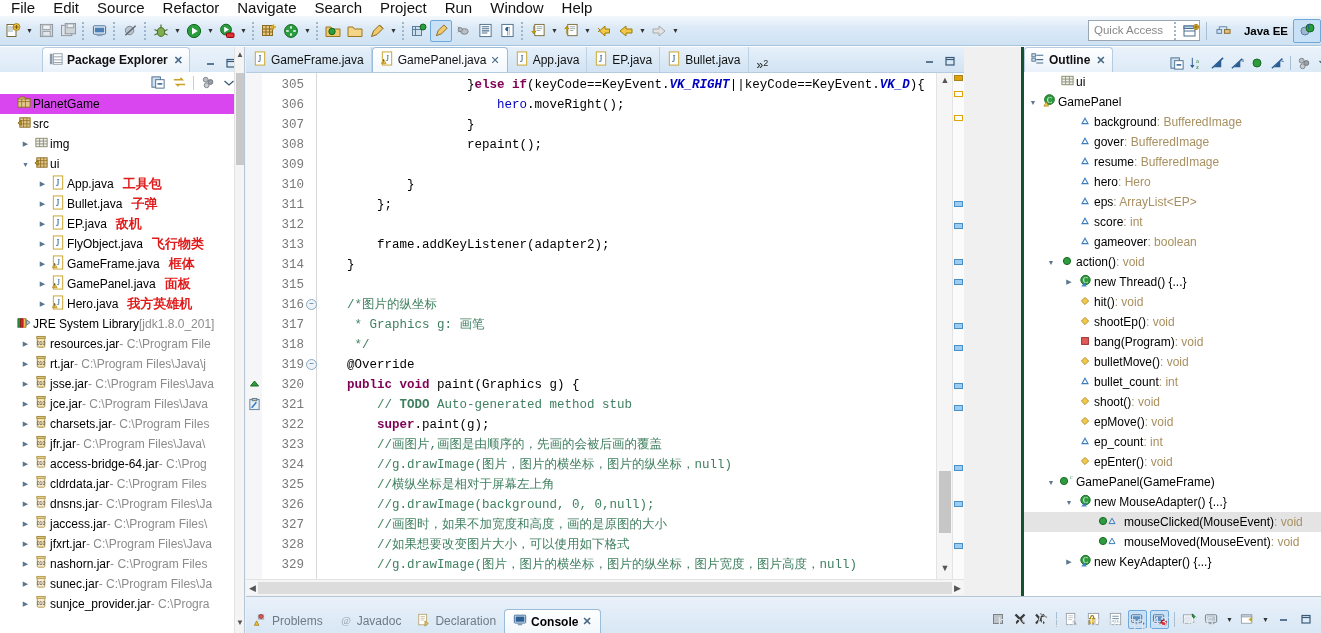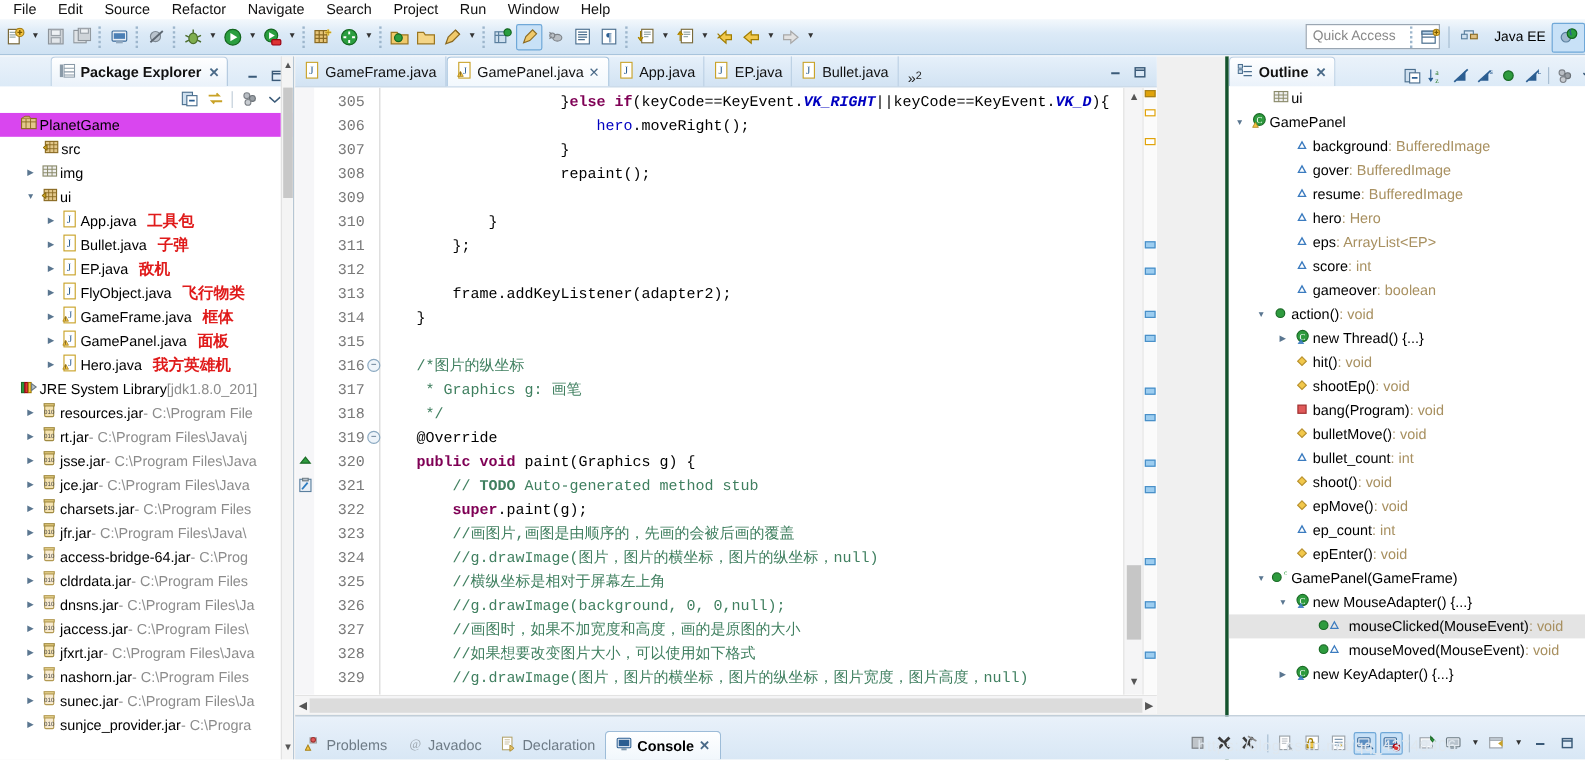--- a/index.html
+++ b/index.html
@@ -14,21 +14,21 @@
   }
   #app { position: relative; width: 1321px; height: 633px; }
 
   
   .menubar {
     height: 16px;
     background: #ffffff;
     display: flex;
     align-items: center;
     padding-left: 2px;
-    font-size: 12px;
+    font-size: 15px;
   }
   .menubar .mi {
     padding: 0 9px;
     line-height: 16px;
     white-space: nowrap;
     color: #111;
   }
 
   
   .toolbar {
@@ -67,21 +67,21 @@
     font-size: 11.5px; color: #888;
     line-height: 19px; padding-left: 5px;
     white-space: nowrap; overflow: hidden;
   }
   .perspbar {
     position: absolute; right: 0; top: 2px;
     height: 26px; display: flex; align-items: center;
   }
   .persp-btn {
     display: flex; align-items: center; gap: 13px;
-    padding: 2px 5px; font-size: 11.5px;
+    padding: 2px 5px; font-size: 11.5px; font-weight: bold;
   }
   .persp-btn.active {
     background: #c8e1f7; border: 1px solid #6fa8d8; border-radius: 2px;
   }
 
   
   .main {
     position: absolute; top: 47px; left: 0;
     width: 1321px; height: 586px;
     background: #f0f0f0;
@@ -545,21 +545,21 @@
       <div class="tree" id="pkg-tree">
           <div class="trow sel-grey" style="padding-left: 2px;">
             <span class="tw" style="font-size: 7px;"></span>
             <span class="ticon"><svg width="15" height="15" viewBox="0 0 16 16">
                 <rect x="1" y="4" width="13" height="9" fill="#e2c78a" stroke="#8a6a22"></rect>
                 <path d="M1 4h13M1 7h13M5 4v9M9 4v9" stroke="#8a6a22" stroke-width="0.8"></path>
                 <path d="M1 4l3-2h4l1 2" fill="#cdb06a" stroke="#8a6a22" stroke-width="0.8"></path>
               </svg></span>
             <span class="tlabel">PlanetGame</span>
           </div>
-          <div class="trow" style="padding-left: 20px;">
+          <div class="trow" style="padding-left: 2px;">
             <span class="tw" style="font-size: 7px;"></span>
             <span class="ticon"><svg width="15" height="15" viewBox="0 0 16 16">
                 <rect x="3" y="3" width="11" height="10" fill="#e2c78a" stroke="#8a6a22"></rect>
                 <path d="M3 6h11M3 9.5h11M7 3v10M10.5 3v10" stroke="#8a6a22" stroke-width="0.8"></path>
                 <path d="M1 8.5l3.5-2.5v5z" fill="#c9a227" stroke="#7a5a00" stroke-width="0.8"></path>
               </svg></span>
             <span class="tlabel">src</span>
           </div>
           <div class="trow" style="padding-left: 19px;">
             <span class="tw" style="font-size: 7px;">▶</span>

